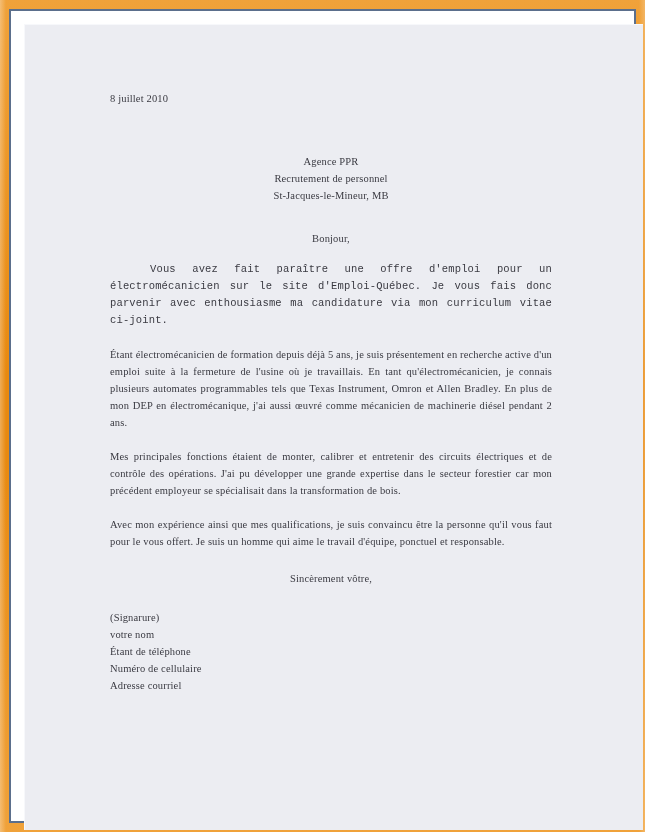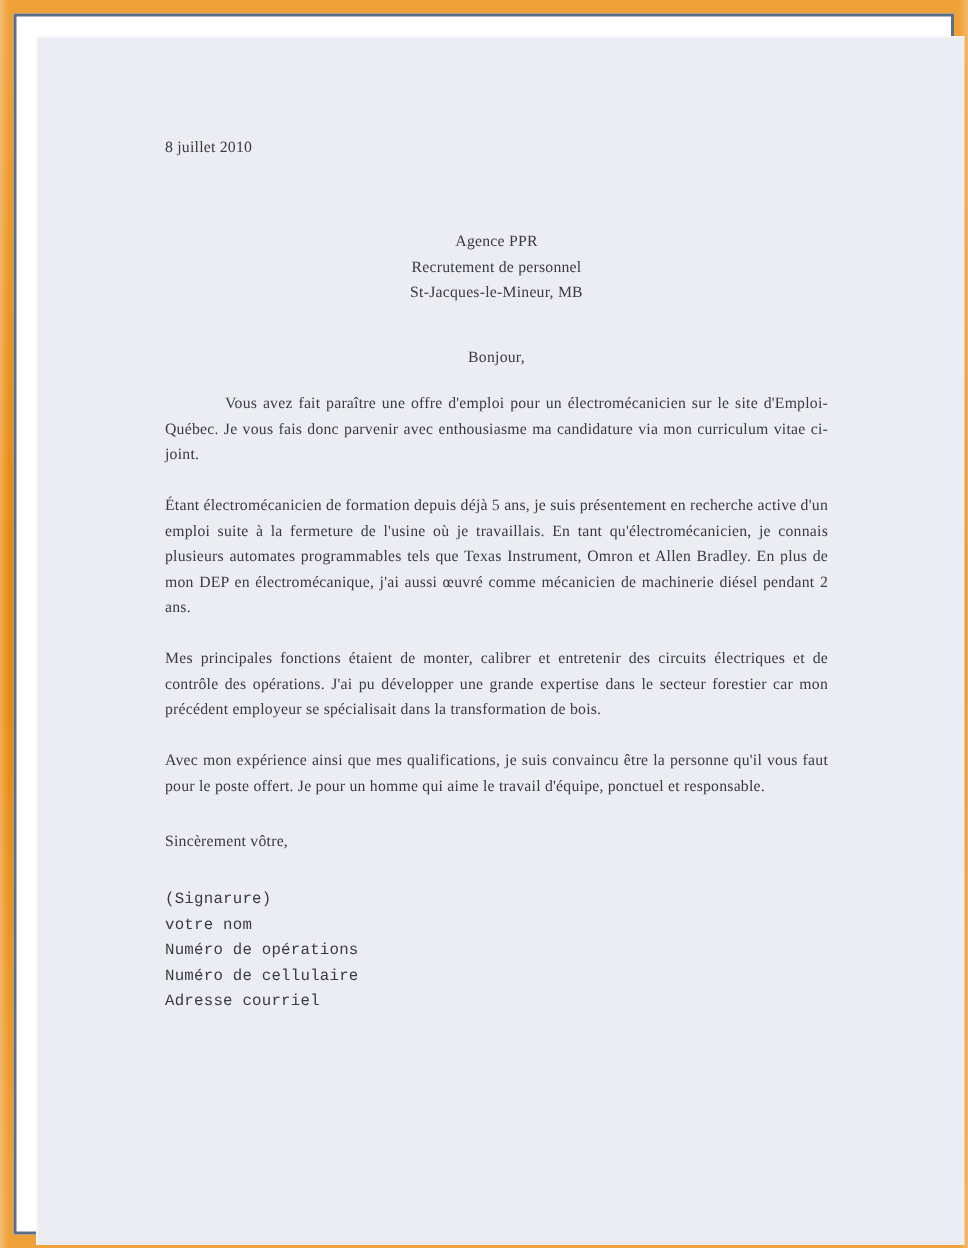--- a/index.html
+++ b/index.html
@@ -89,37 +89,37 @@
   .salutation {
     margin: 0 0 14px 0;
     text-align: center;
   }
 
   p.para {
     margin: 0 0 17px 0;
   }
   p.para.indented {
     text-indent: 40px;
+    font-family: Liberation Mono, monospace;
   }
   p.para:last-of-type {
     margin-bottom: 0;
   }
 
   .closing {
     margin: 20px 0 22px 0;
-    text-align: left;
+    text-align: center;
   }
 
   .signature-block {
     text-align: left;
     line-height: 1.62;
   }
   .signature-block .line {
     display: block;
-    font-family: Liberation Mono, monospace;
   }
 
   
   .letter {
     text-rendering: optimizeLegibility;
     opacity: 0.92;
   }
 </style>
 </head>
 <body>
@@ -139,28 +139,28 @@
         </div>
 
         <div class="salutation">Bonjour,</div>
 
         <p class="para indented">Vous avez fait paraître une offre d'emploi pour un électromécanicien sur le site d'Emploi-Québec. Je vous fais donc parvenir avec enthousiasme ma candidature via mon curriculum vitae ci-joint.</p>
 
         <p class="para">Étant électromécanicien de formation depuis déjà 5 ans, je suis présentement en recherche active d'un emploi suite à la fermeture de l'usine où je travaillais. En tant qu'électromécanicien, je connais plusieurs automates programmables tels que Texas Instrument, Omron et Allen Bradley. En plus de mon DEP en électromécanique, j'ai aussi œuvré comme mécanicien de machinerie diésel pendant 2 ans.</p>
 
         <p class="para">Mes principales fonctions étaient de monter, calibrer et entretenir des circuits électriques et de contrôle des opérations. J'ai pu développer une grande expertise dans le secteur forestier car mon précédent employeur se spécialisait dans la transformation de bois.</p>
 
-        <p class="para">Avec mon expérience ainsi que mes qualifications, je suis convaincu être la personne qu'il vous faut pour le poste offert. Je pour un homme qui aime le travail d'équipe, ponctuel et responsable.</p>
+        <p class="para">Avec mon expérience ainsi que mes qualifications, je suis convaincu être la personne qu'il vous faut pour le vous offert. Je suis un homme qui aime le travail d'équipe, ponctuel et responsable.</p>
 
         <div class="closing">Sincèrement vôtre,</div>
 
         <div class="signature-block">
           <span class="line">(Signarure)</span>
           <span class="line">votre nom</span>
-          <span class="line">Numéro de opérations</span>
+          <span class="line">Étant de téléphone</span>
           <span class="line">Numéro de cellulaire</span>
           <span class="line">Adresse courriel</span>
         </div>
 
       </div>
     </div>
   </div>
 </div>
 
 </body></html>

